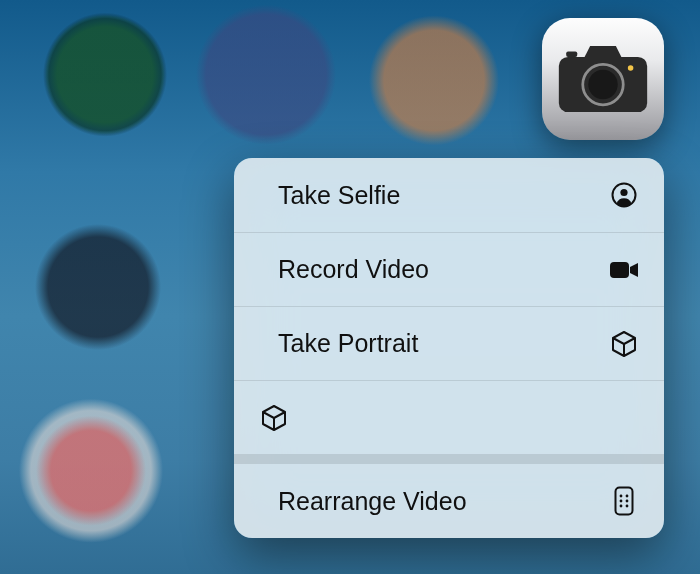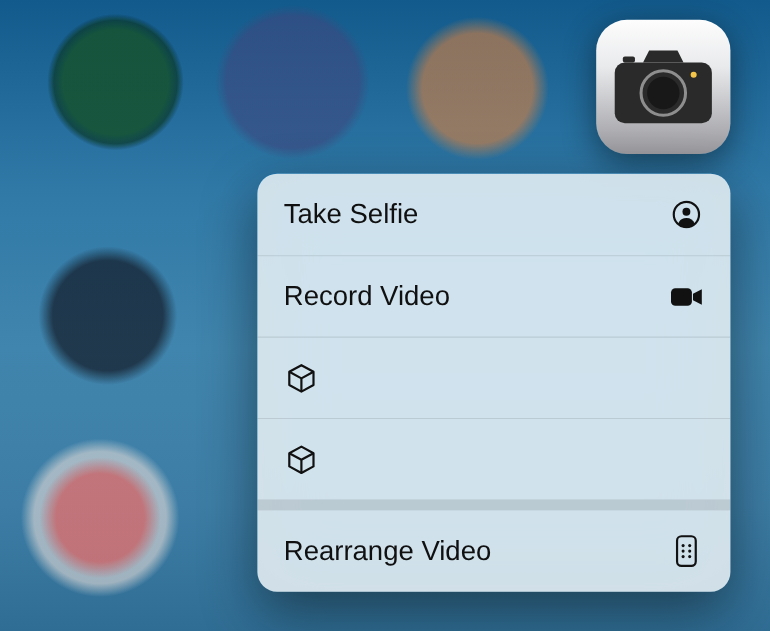--- a/index.html
+++ b/index.html
@@ -49,21 +49,21 @@
     height: 74px;
     font-size: 25px;
     color: #101010;
     cursor: pointer;
   }
   .menu-item + .menu-item { border-top: 1px solid rgba(0,0,0,0.10); }
   .menu-sep {
     height: 10px;
     background: rgba(0,0,0,0.10);
   }
-  .menu-item .label { flex: 1; }
+  .menu-item .label { flex: 1; margin-left: 20px; }
   .menu-item .icon { width: 32px; display: flex; justify-content: center; align-items: center; }
   .menu-item .icon svg { display: block; }
 </style>
 </head>
 <body>
 
 <div class="screen">
 
   <div class="app-icon-wrap">
     <svg viewBox="0 0 100 76">
@@ -93,20 +93,21 @@
       <span class="label">Record Video</span>
       <span class="icon">
         <svg width="30" height="20" viewBox="0 0 30 20">
           <rect x="1" y="2" width="19" height="16" rx="4" fill="#111"></rect>
           <path d="M21 7 L29 3 L29 17 L21 13 Z" fill="#111"></path>
         </svg>
       </span>
     </div>
 
     <div class="menu-item">
+      <span class="label">Take Portrait</span>
       <span class="icon">
         <svg width="28" height="28" viewBox="0 0 28 28">
           <path d="M14 2 L25 8 L25 20 L14 26 L3 20 L3 8 Z" fill="none" stroke="#111" stroke-width="2" stroke-linejoin="round"></path>
           <path d="M3 8 L14 14 L25 8 M14 14 L14 26" fill="none" stroke="#111" stroke-width="2" stroke-linejoin="round"></path>
         </svg>
       </span>
     </div>
 
     <div class="menu-item">
       <span class="icon">

